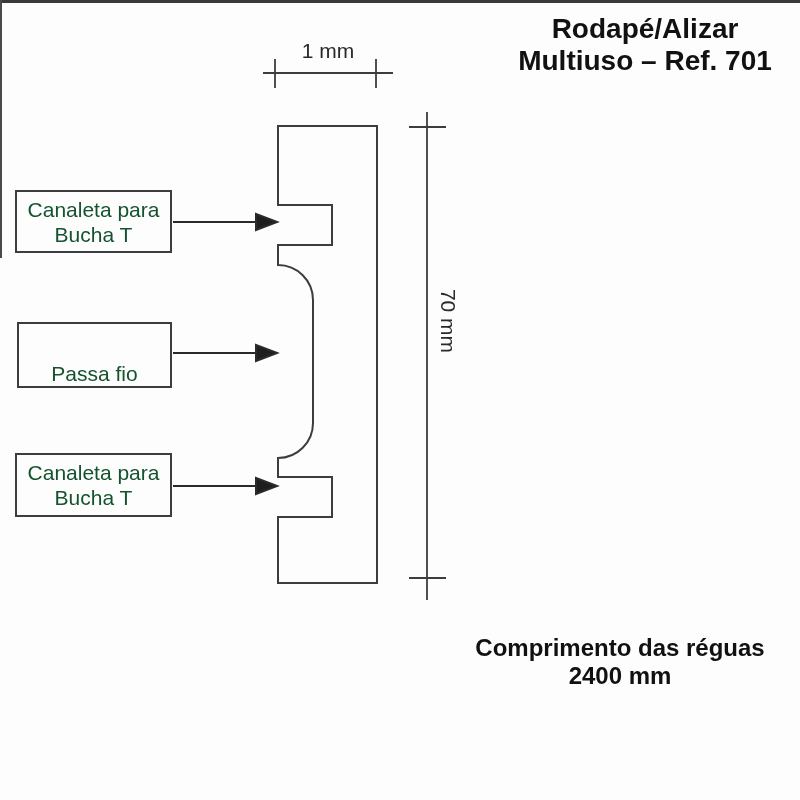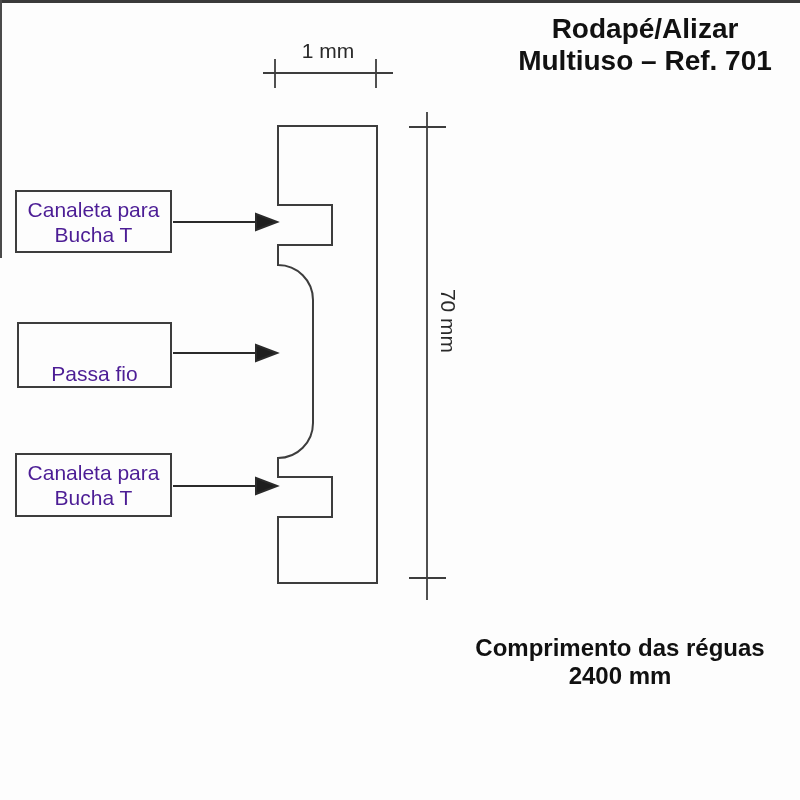--- a/index.html
+++ b/index.html
@@ -22,21 +22,21 @@
   .dim-width{left:263px;top:39px;width:130px;text-align:center;}
   .dim-height{
     left:448px;top:321px;
     transform:translate(-50%,-50%) rotate(90deg);
   }
 
   .callout{
     position:absolute;border:2px solid #3d3d3d;background:#fdfdfd;
     box-sizing:border-box;display:flex;flex-direction:column;
     justify-content:center;align-items:center;
-    font-size:21px;line-height:25px;color:#4c1d95;text-align:center;
+    font-size:21px;line-height:25px;color:#14532d;text-align:center;
   }
   .callout-1{left:15px;top:190px;width:157px;height:63px;}
   .callout-2{left:17px;top:322px;width:155px;height:66px;justify-content:flex-end;padding-top:5px;}
   .callout-3{left:15px;top:453px;width:157px;height:64px;}
 
   .footer{
     position:absolute;left:430px;top:634px;width:380px;
     text-align:center;font-weight:bold;font-size:24px;line-height:28px;color:#111;
   }
 </style>

